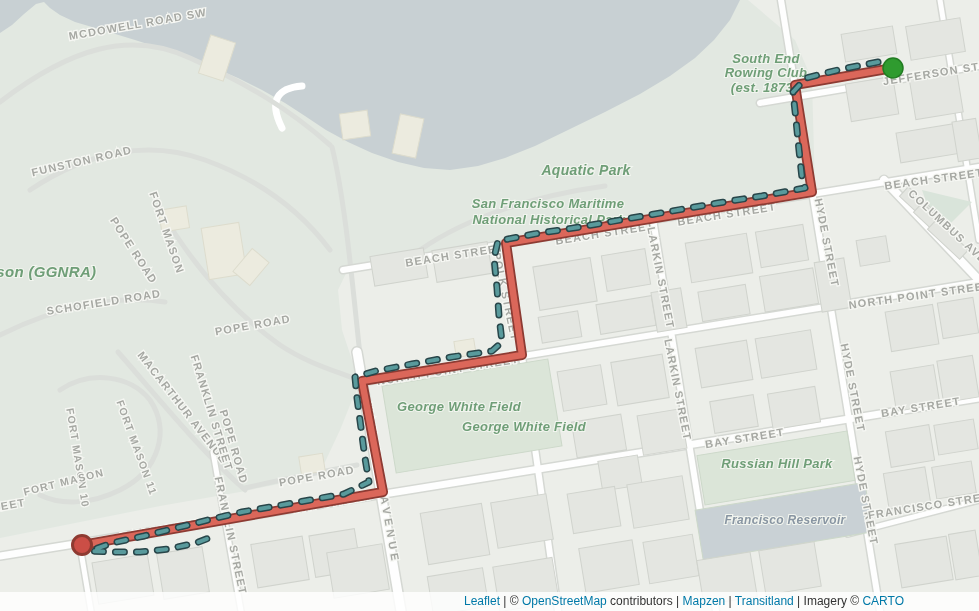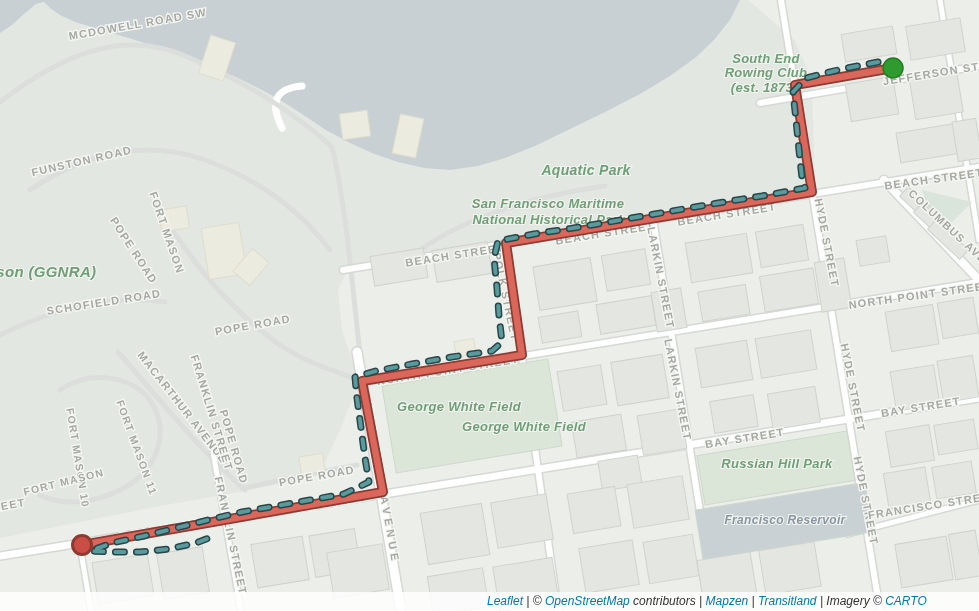--- a/index.html
+++ b/index.html
@@ -5,22 +5,22 @@
   html,body{margin:0;padding:0;background:#ddd;}
   #viewport{position:relative;width:979px;height:611px;overflow:hidden;
             font-family:"Liberation Sans",sans-serif;background:#eceee9;}
   #mapsvg{position:absolute;left:0;top:0;}
   .st-label{fill:#a6a8a3;paint-order:stroke;stroke:#f6f7f3;stroke-width:2.6px;
             font-family:"Liberation Sans",sans-serif;font-weight:bold;}
   .area-label{paint-order:stroke;stroke:#f2f5ef;stroke-width:2.2px;
             font-family:"Liberation Sans",sans-serif;font-style:italic;font-weight:bold;}
   #attribution{position:absolute;left:0;right:0;bottom:0;height:19px;
             background:rgba(255,255,255,0.82);z-index:5;}
-  #attr-inner{position:absolute;left:487px;top:2px;white-space:nowrap;
-            font-size:12px;color:#333;font-style:italic;}
+  #attr-inner{position:absolute;left:464px;top:2px;white-space:nowrap;
+            font-size:12px;color:#333;}
   #attr-inner a{text-decoration:none;}
 </style>
 </head>
 <body>
 
 <div id="viewport">
   <svg id="mapsvg" width="979" height="611" viewBox="0 0 979 611">
       <rect x="0" y="0" width="979" height="611" fill="#eceee9"></rect>
       <polygon points="0,0 748,0 795,40 812,80 815,190 760,198 700,208 620,222 540,235 508,242 470,250 430,256 350,265 338,290 342,330 352,360 362,380 352,400 340,430 325,462 308,478 240,492 160,506 80,522 0,538" fill="#e2e8e1"></polygon>
       <polygon points="0,0 740,0 730,20 714,40 695,58 670,76 640,94 605,112 568,130 535,146 505,158 478,166 450,170 424,168 398,162 372,153 348,142 326,130 305,116 285,103 262,90 238,78 212,67 186,57 160,48 135,40 112,33 92,27 75,22 60,15 50,8 44,2 36,4 24,14 12,25 0,33" fill="#c8d0d3"></polygon>

